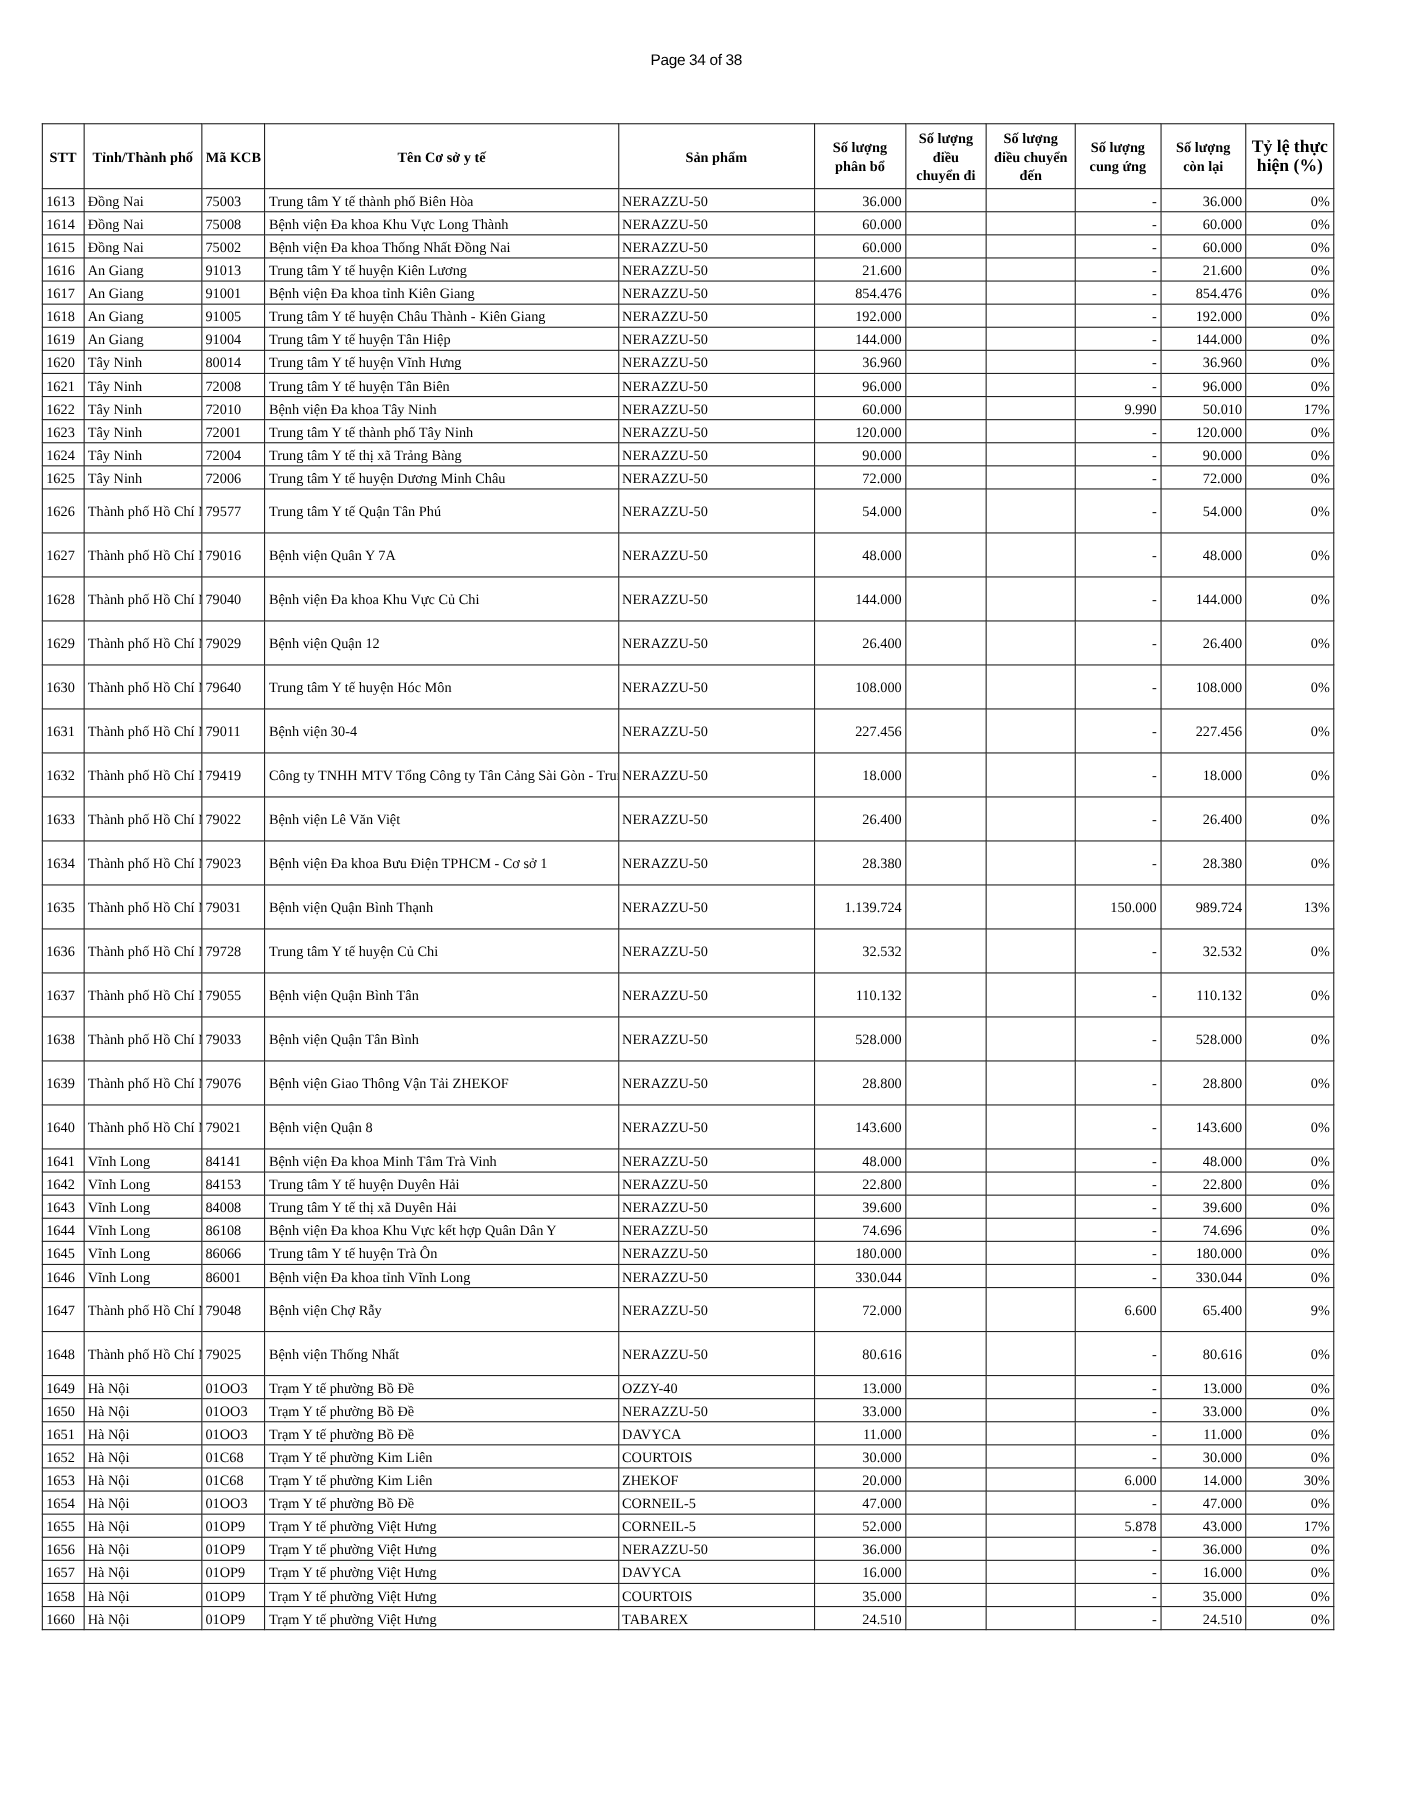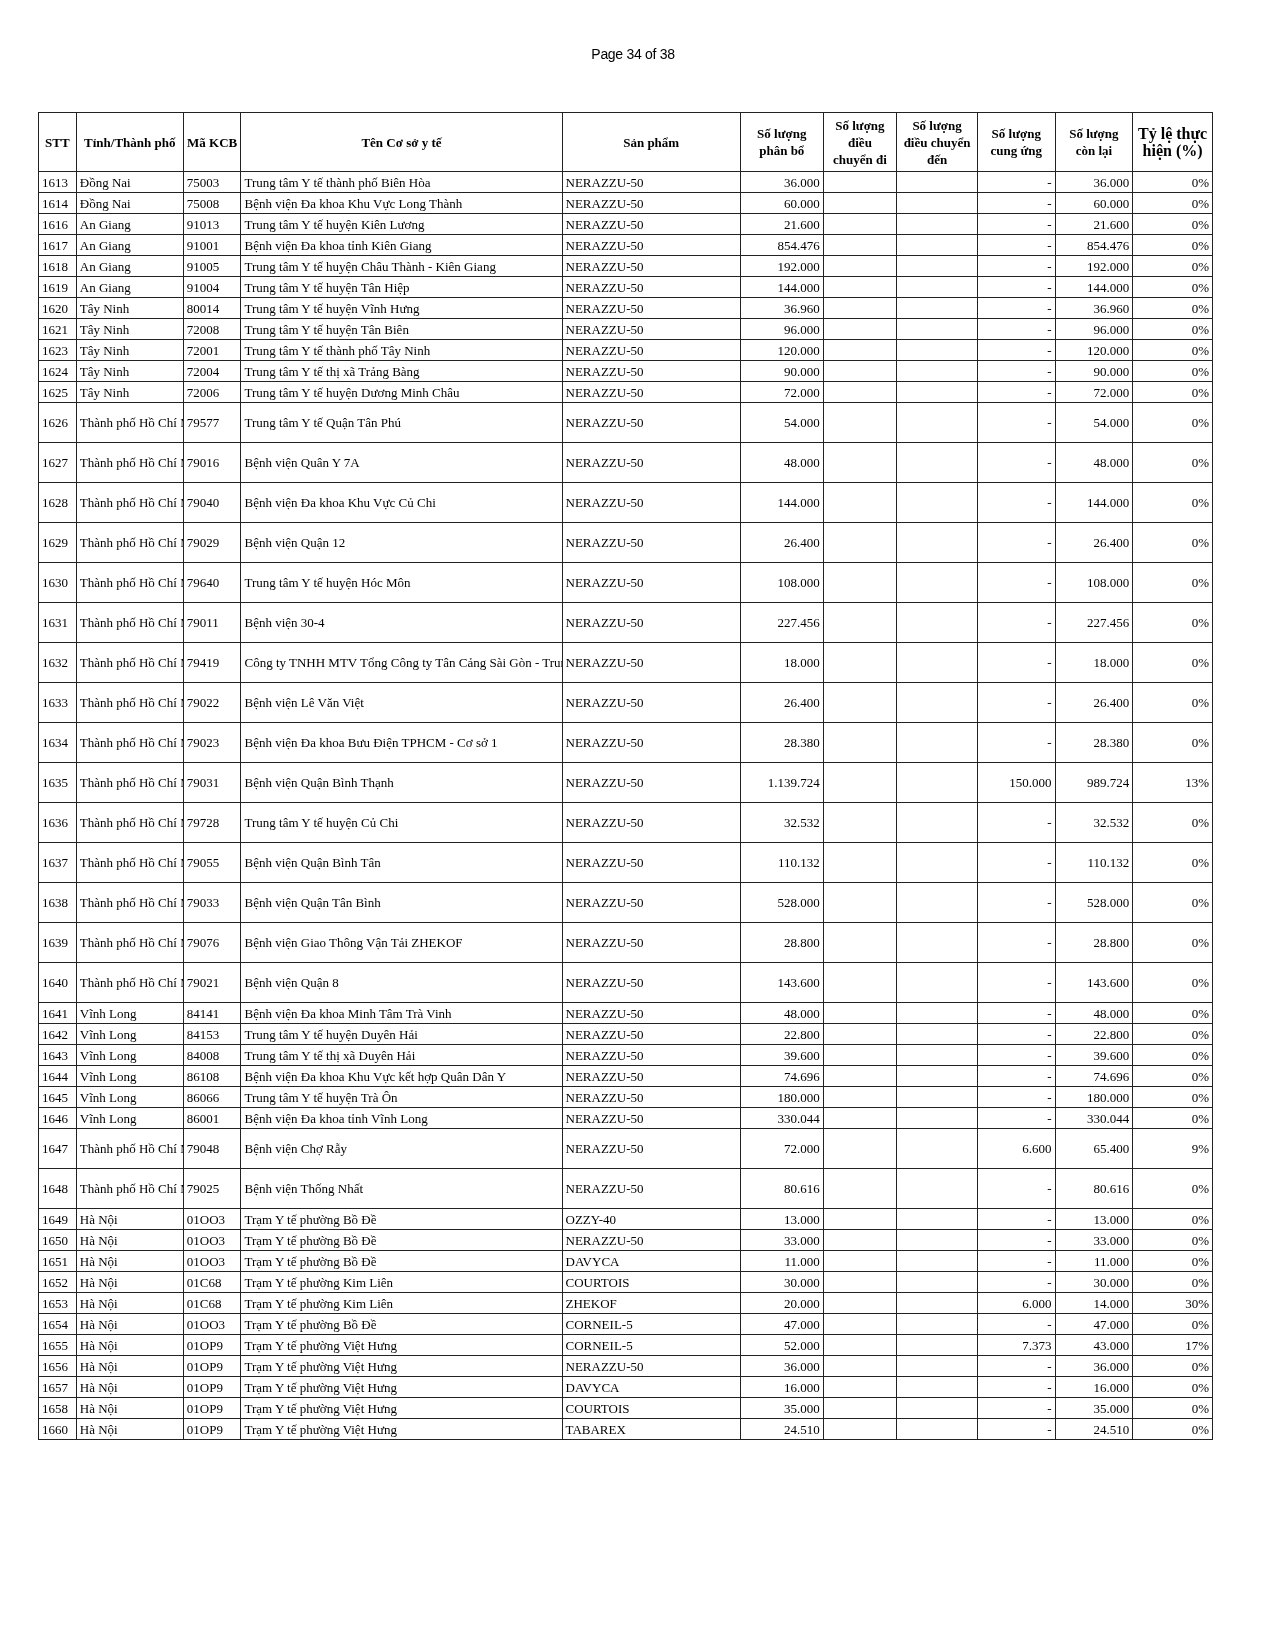--- a/index.html
+++ b/index.html
@@ -72,20 +72,33 @@
         <td class="left">Bệnh viện Đa khoa Khu Vực Long Thành</td>
         <td class="left">NERAZZU-50</td>
         <td class="num">60.000</td>
         <td class="num"></td>
         <td class="num"></td>
         <td class="dash">-</td>
         <td class="num">60.000</td>
         <td class="pct">0%</td>
       </tr>
       <tr>
+        <td class="stt">1615</td>
+        <td class="left">Đồng Nai</td>
+        <td class="left">75002</td>
+        <td class="left">Bệnh viện Đa khoa Thống Nhất Đồng Nai</td>
+        <td class="left">NERAZZU-50</td>
+        <td class="num">60.000</td>
+        <td class="num"></td>
+        <td class="num"></td>
+        <td class="dash">-</td>
+        <td class="num">60.000</td>
+        <td class="pct">0%</td>
+      </tr>
+      <tr>
         <td class="stt">1616</td>
         <td class="left">An Giang</td>
         <td class="left">91013</td>
         <td class="left">Trung tâm Y tế huyện Kiên Lương</td>
         <td class="left">NERAZZU-50</td>
         <td class="num">21.600</td>
         <td class="num"></td>
         <td class="num"></td>
         <td class="dash">-</td>
         <td class="num">21.600</td>
@@ -150,20 +163,33 @@
         <td class="left">Trung tâm Y tế huyện Tân Biên</td>
         <td class="left">NERAZZU-50</td>
         <td class="num">96.000</td>
         <td class="num"></td>
         <td class="num"></td>
         <td class="dash">-</td>
         <td class="num">96.000</td>
         <td class="pct">0%</td>
       </tr>
       <tr>
+        <td class="stt">1622</td>
+        <td class="left">Tây Ninh</td>
+        <td class="left">72010</td>
+        <td class="left">Bệnh viện Đa khoa Tây Ninh</td>
+        <td class="left">NERAZZU-50</td>
+        <td class="num">60.000</td>
+        <td class="num"></td>
+        <td class="num"></td>
+        <td class="num">9.990</td>
+        <td class="num">50.010</td>
+        <td class="pct">17%</td>
+      </tr>
+      <tr>
         <td class="stt">1623</td>
         <td class="left">Tây Ninh</td>
         <td class="left">72001</td>
         <td class="left">Trung tâm Y tế thành phố Tây Ninh</td>
         <td class="left">NERAZZU-50</td>
         <td class="num">120.000</td>
         <td class="num"></td>
         <td class="num"></td>
         <td class="dash">-</td>
         <td class="num">120.000</td>
@@ -574,21 +600,21 @@
       </tr>
       <tr>
         <td class="stt">1655</td>
         <td class="left">Hà Nội</td>
         <td class="left">01OP9</td>
         <td class="left">Trạm Y tế phường Việt Hưng</td>
         <td class="left">CORNEIL-5</td>
         <td class="num">52.000</td>
         <td class="num"></td>
         <td class="num"></td>
-        <td class="num">7.373</td>
+        <td class="num">5.878</td>
         <td class="num">43.000</td>
         <td class="pct">17%</td>
       </tr>
       <tr>
         <td class="stt">1656</td>
         <td class="left">Hà Nội</td>
         <td class="left">01OP9</td>
         <td class="left">Trạm Y tế phường Việt Hưng</td>
         <td class="left">NERAZZU-50</td>
         <td class="num">36.000</td>

